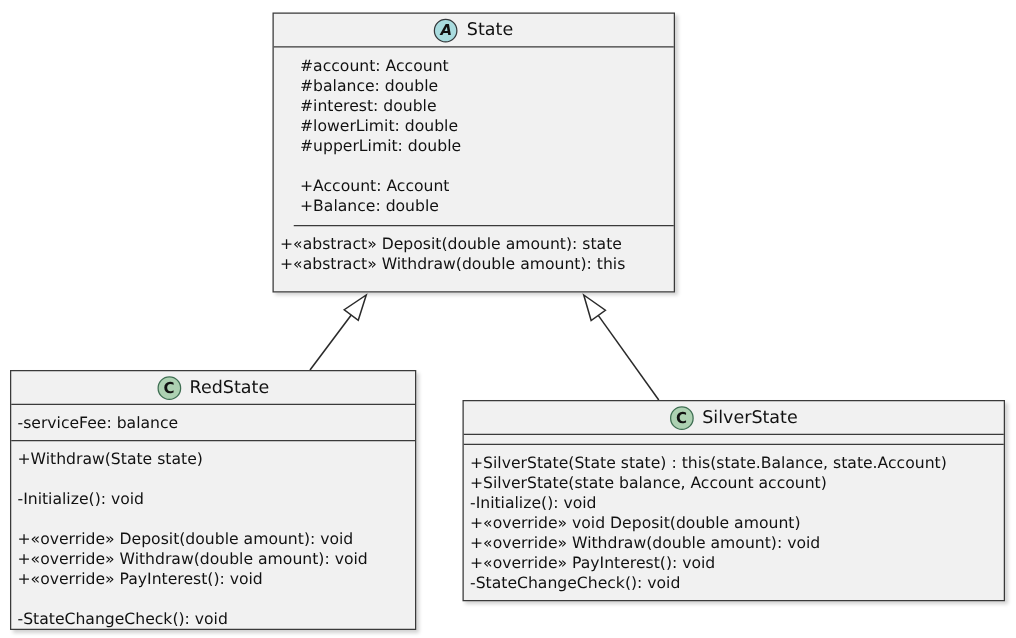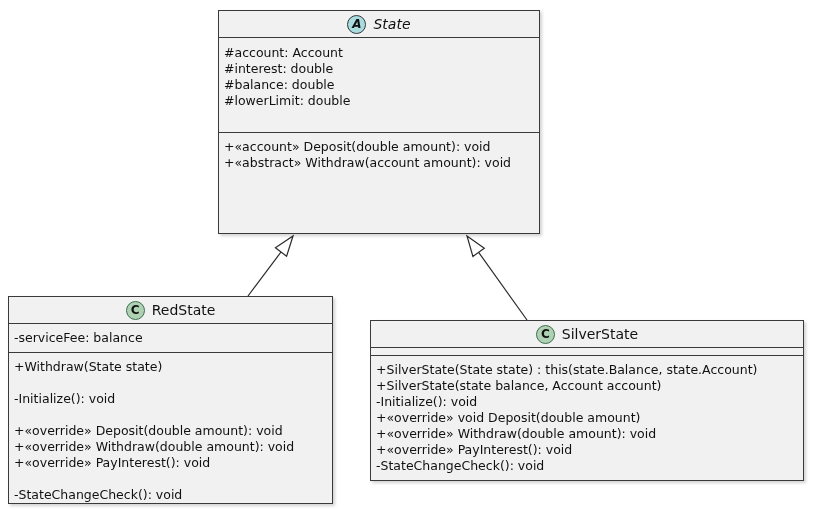--- a/index.html
+++ b/index.html
@@ -39,24 +39,24 @@
   }
   .circle-icon.abstract {
     background:#A9DCDF;
     border:1px solid #33383B;
     font-style:italic;
   }
   .circle-icon.concrete {
     background:#ADD1B2;
     border:1px solid #3E6E52;
   }
-  .title-italic { font-style:italic; }
+  .title-italic { }
   .uml-section { padding:6px 5px; box-sizing:border-box; }
   .uml-attrs { border-bottom:1px solid #3A3A3A; }
-  .uml-attrs.tall { padding:7px 5px; }
+  .uml-attrs.tall { padding:7px 5px;margin-left:16px; }
   .uml-attrs.empty { height:7px; padding:0; }
   .member {
     height:16px; line-height:16px;
     font-size:12.5px;
     white-space:nowrap;
   }
   
   #class-state      { left:218px; top:10px;  width:322px; height:224px; }
   #class-redstate   { left:8px;   top:296px; width:325px; height:208px; }
   #class-silverstate{ left:370px; top:320px; width:434px; height:161px; }
@@ -75,28 +75,31 @@
   </g>
 </svg>
 
 <div class="uml-class" id="class-state">
   <div class="uml-title">
     <span class="circle-icon abstract">A</span>
     <span class="title-italic">State</span>
   </div>
   <div class="uml-section uml-attrs tall">
     <div class="member">#account: Account</div>
+    <div class="member">#balance: double</div>
     <div class="member">#interest: double</div>
-    <div class="member">#balance: double</div>
     <div class="member">#lowerLimit: double</div>
+    <div class="member">#upperLimit: double</div>
     <div class="member"></div>
+    <div class="member">+Account: Account</div>
+    <div class="member">+Balance: double</div>
   </div>
   <div class="uml-section uml-methods">
-    <div class="member">+«account» Deposit(double amount): void</div>
-    <div class="member">+«abstract» Withdraw(account amount): void</div>
+    <div class="member">+«abstract» Deposit(double amount): state</div>
+    <div class="member">+«abstract» Withdraw(double amount): this</div>
   </div>
 </div>
 
 <div class="uml-class" id="class-redstate">
   <div class="uml-title">
     <span class="circle-icon concrete">C</span>
     <span>RedState</span>
   </div>
   <div class="uml-section uml-attrs">
     <div class="member">-serviceFee: balance</div>

